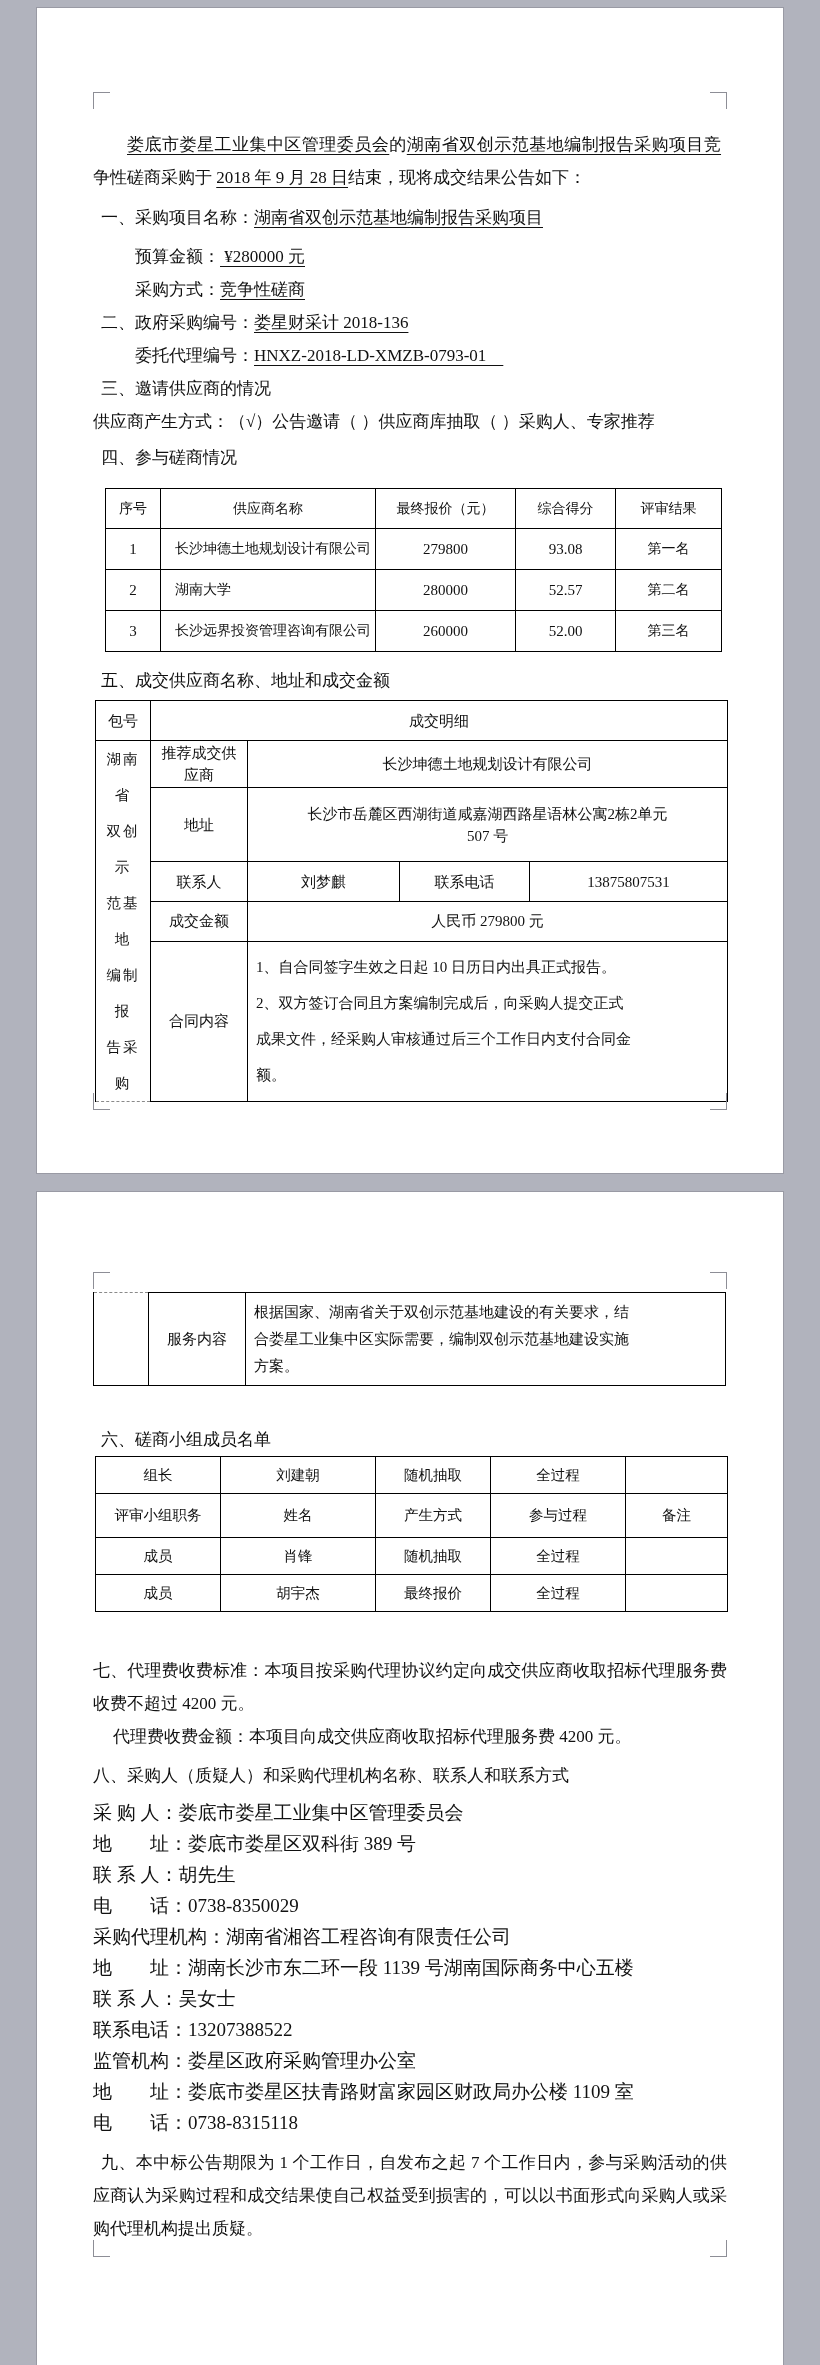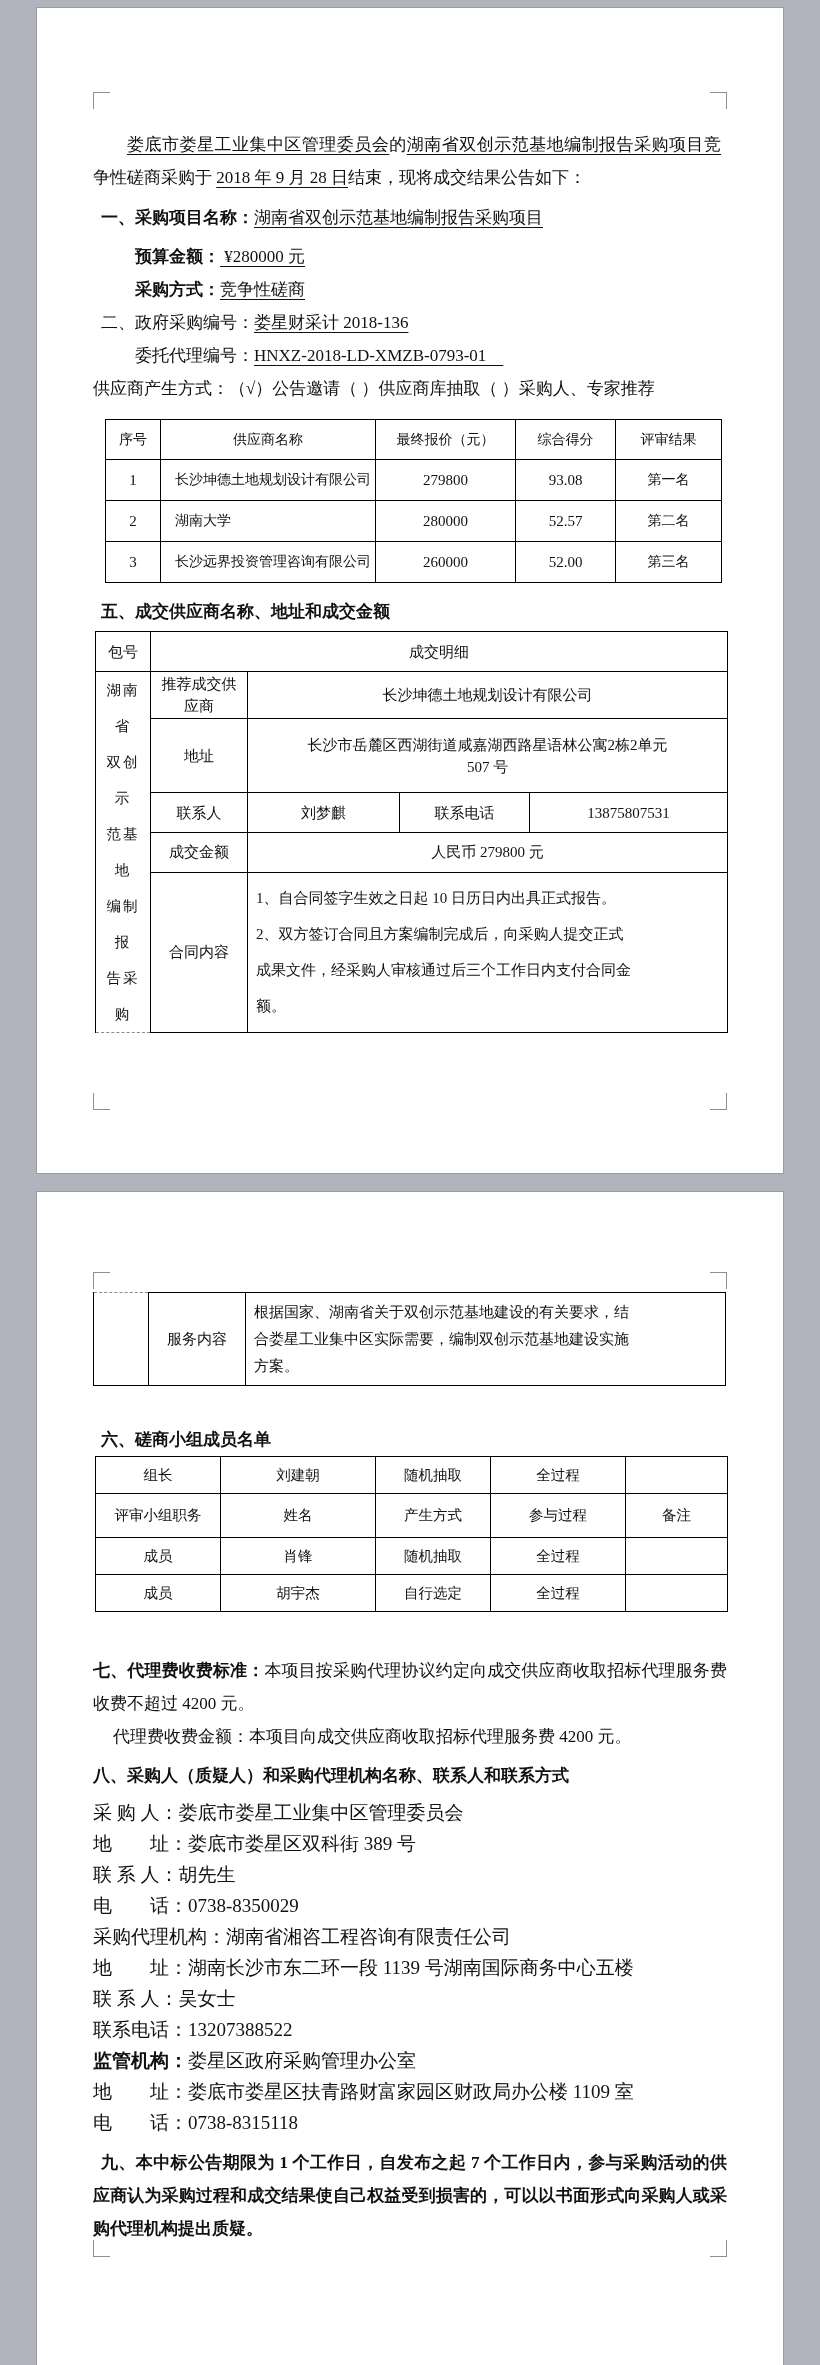--- a/index.html
+++ b/index.html
@@ -11,21 +11,21 @@
   }
   .page{
     position:absolute;left:37px;width:746px;background:#ffffff;
     box-shadow:0 0 0 1px #999aa4;
   }
   #page1{top:8px;height:1165px;}
   #page2{top:1192px;height:1173px;}
   .content{padding:0 56px;font-size:17px;line-height:33px;text-align:justify;}
   #page1 .content{padding-top:120px;}
   #page2 .content{padding-top:100px;}
-  .b{font-weight:bold;}
+  .b{font-weight:normal;}
   .u{text-decoration:underline;text-underline-offset:4px;text-decoration-thickness:1px;}
   p{margin:0;}
   .indent{text-indent:34px;padding-right:6px;}
   .h-sec{text-indent:8px;}
   .sub{padding-left:42px;}
   .sub2{padding-left:20px;}
   
   .mark{position:absolute;width:16px;height:16px;pointer-events:none;}
   .tl{border-left:1px solid #8d8e96;border-top:1px solid #8d8e96;}
   .tr{border-right:1px solid #8d8e96;border-top:1px solid #8d8e96;}
@@ -72,22 +72,24 @@
 
     <p class="indent"><span class="u">娄底市娄星工业集中区管理委员会</span><span>的</span><span class="u">湖南省双创示范基地编制报告采购项目竞</span><span>争性磋商采购于 </span><span class="u">2018 年 9 月 28 日</span><span>结束，现将成交结果公告如下：</span></p>
 
     <p class="h-sec" style="margin-top:7px;"><span class="b">一、采购项目名称：</span><span class="u">湖南省双创示范基地编制报告采购项目</span></p>
     <p class="sub" style="margin-top:6px;"><span class="b">预算金额：</span><span class="u"> ¥280000 元</span></p>
     <p class="sub"><span class="b">采购方式：</span><span class="u">竞争性磋商</span></p>
 
     <p class="h-sec"><span>二、政府采购编号：</span><span class="u">娄星财采计 2018-136</span></p>
     <p class="sub"><span>委托代理编号：</span><span class="u">HNXZ-2018-LD-XMZB-0793-01　</span></p>
 
+    <p class="h-sec b">三、邀请供应商的情况</p>
     <p>供应商产生方式：（√）公告邀请（ ）供应商库抽取（ ）采购人、专家推荐</p>
 
+    <p class="h-sec b" style="margin-top:3px;">四、参与磋商情况</p>
 
     <table class="t4">
       <colgroup>
           <col style="width:55px">
           <col style="width:215px">
           <col style="width:140px">
           <col style="width:100px">
           <col style="width:106px">
         </colgroup>
       <tbody>
@@ -227,21 +229,21 @@
       <tr>
         <td>成员</td>
         <td>肖锋</td>
         <td>随机抽取</td>
         <td>全过程</td>
         <td></td>
       </tr>
       <tr>
         <td>成员</td>
         <td>胡宇杰</td>
-        <td>自行选定</td>
+        <td>最终报价</td>
         <td>全过程</td>
         <td></td>
       </tr>
     </tbody>
       </table>
 
     <p style="margin-top:42px;"><span class="b">七、代理费收费标准：</span><span>本项目按采购代理协议约定向成交供应商收取招标代理服务费收费不超过 4200 元。</span></p>
     <p class="sub2">代理费收费金额：本项目向成交供应商收取招标代理服务费 4200 元。</p>
 
     <p class="b" style="margin-top:6px;">八、采购人（质疑人）和采购代理机构名称、联系人和联系方式</p>

